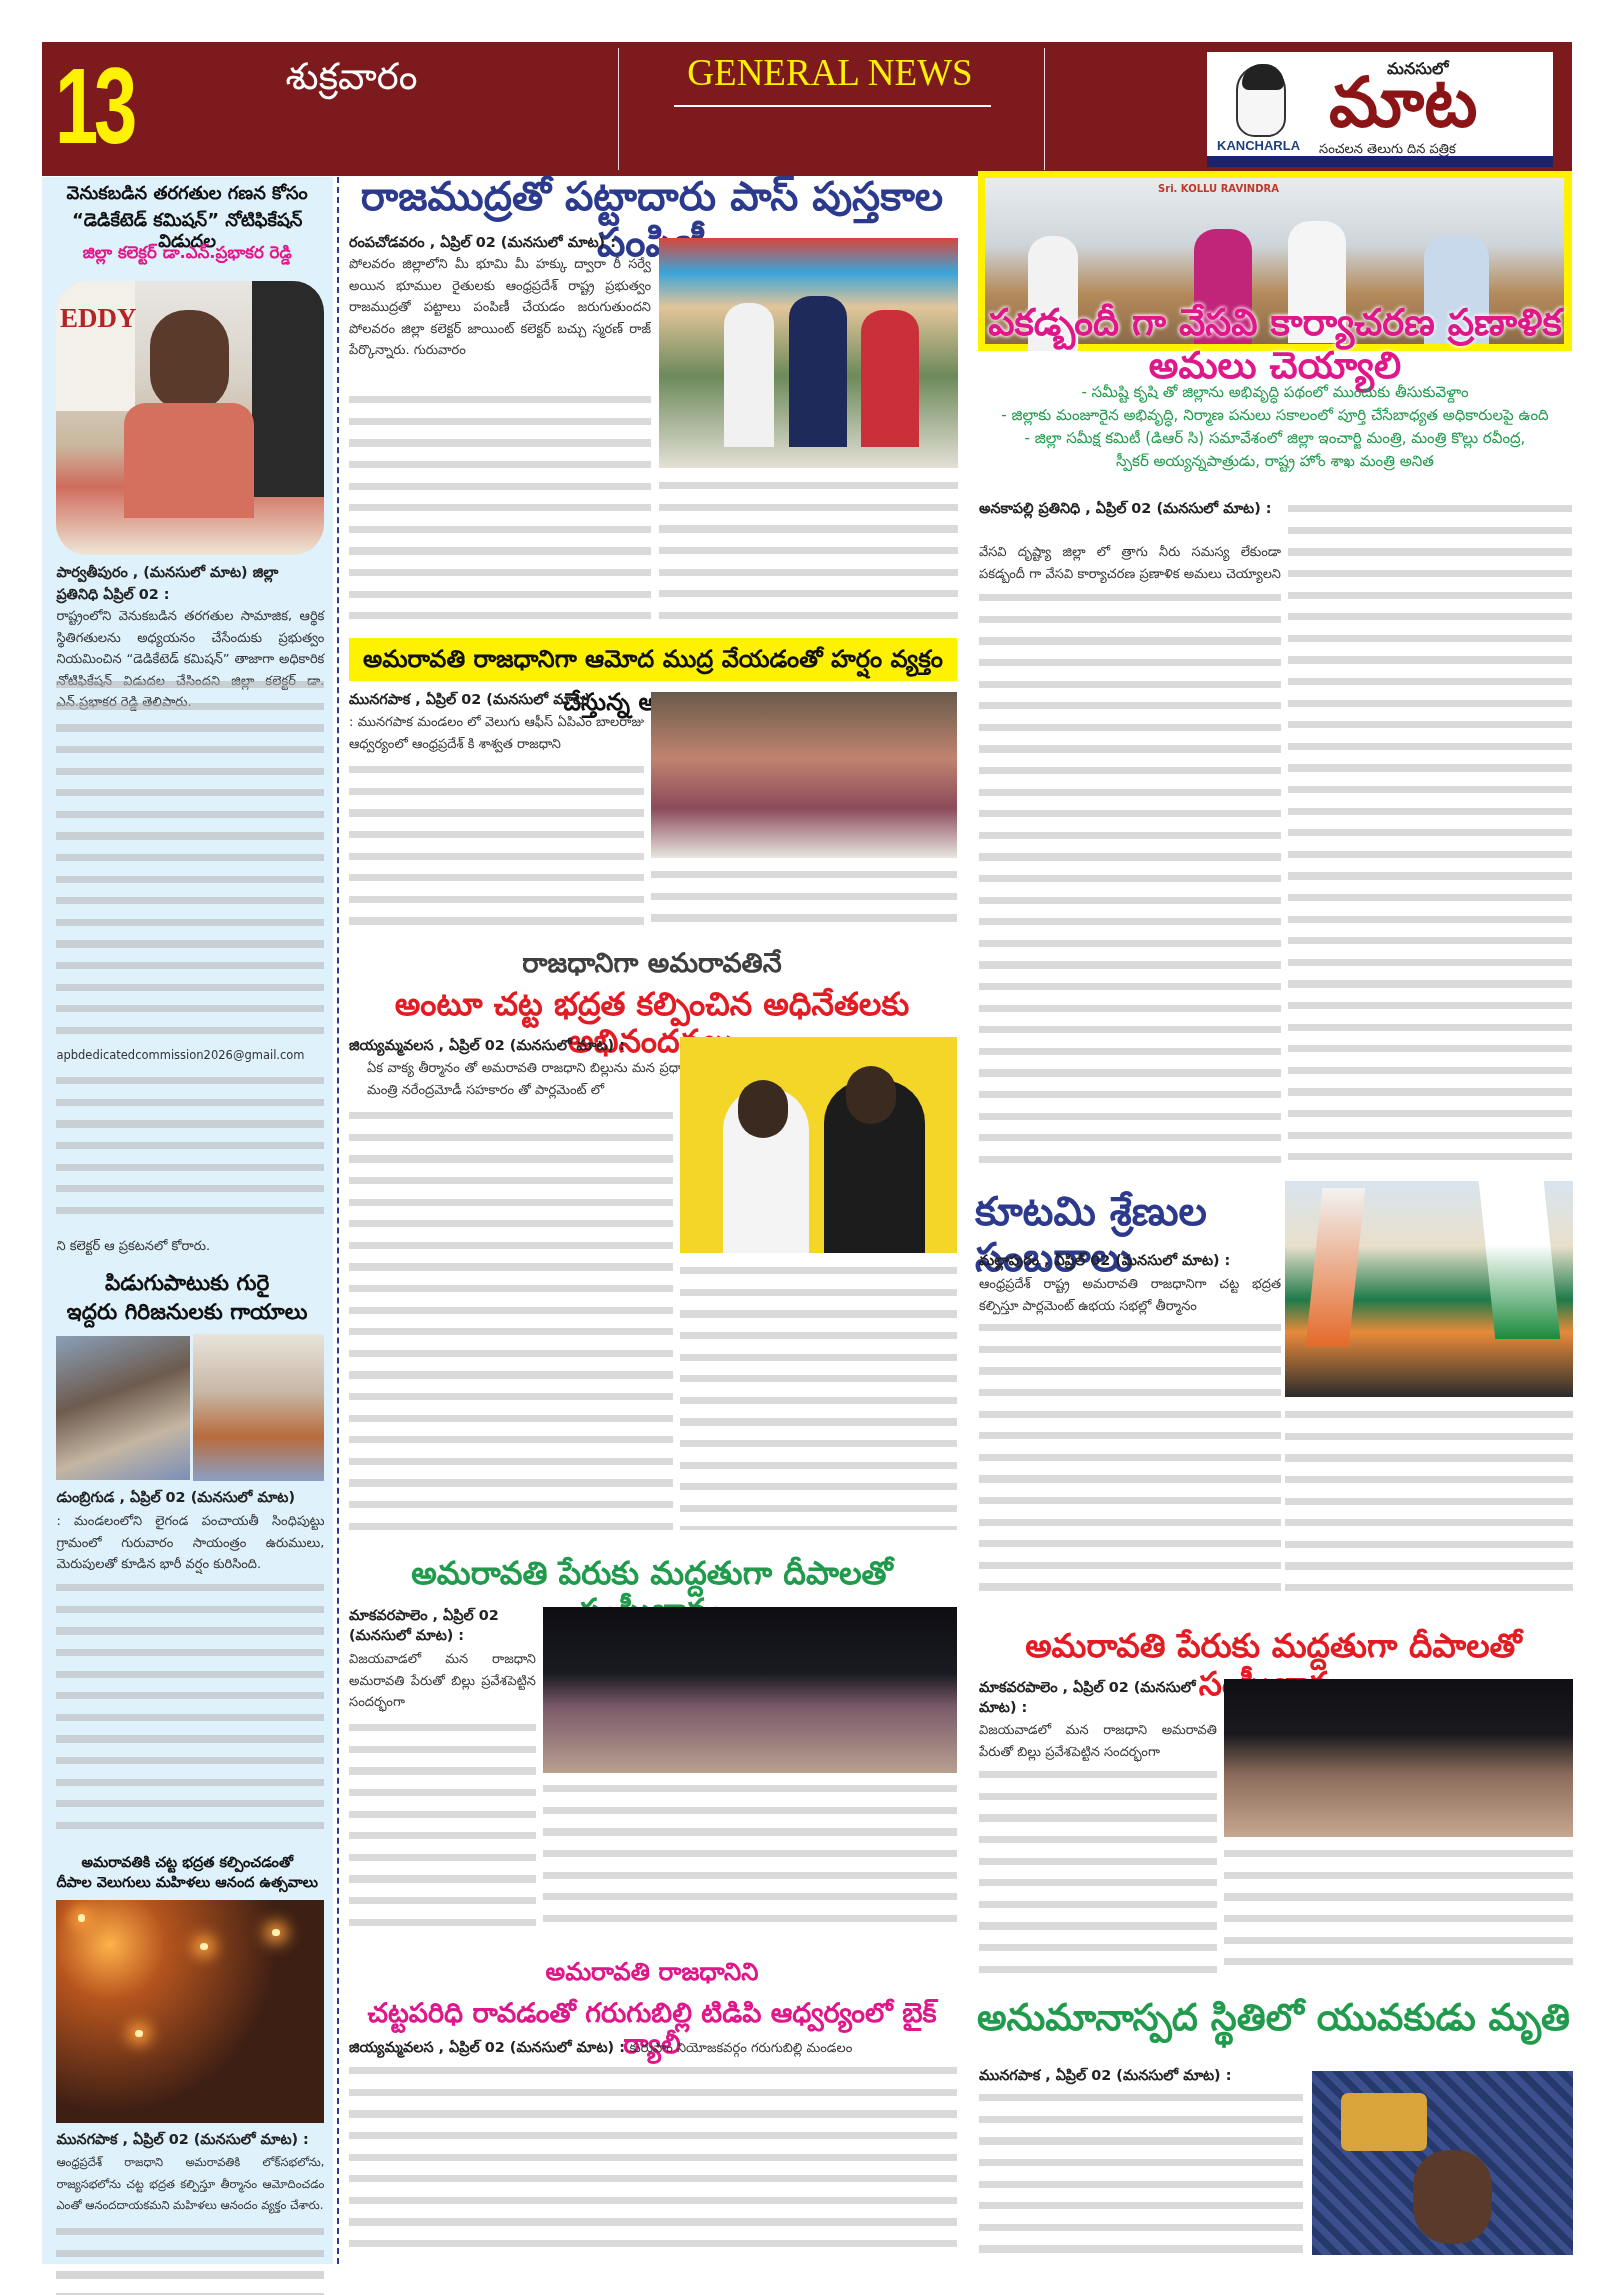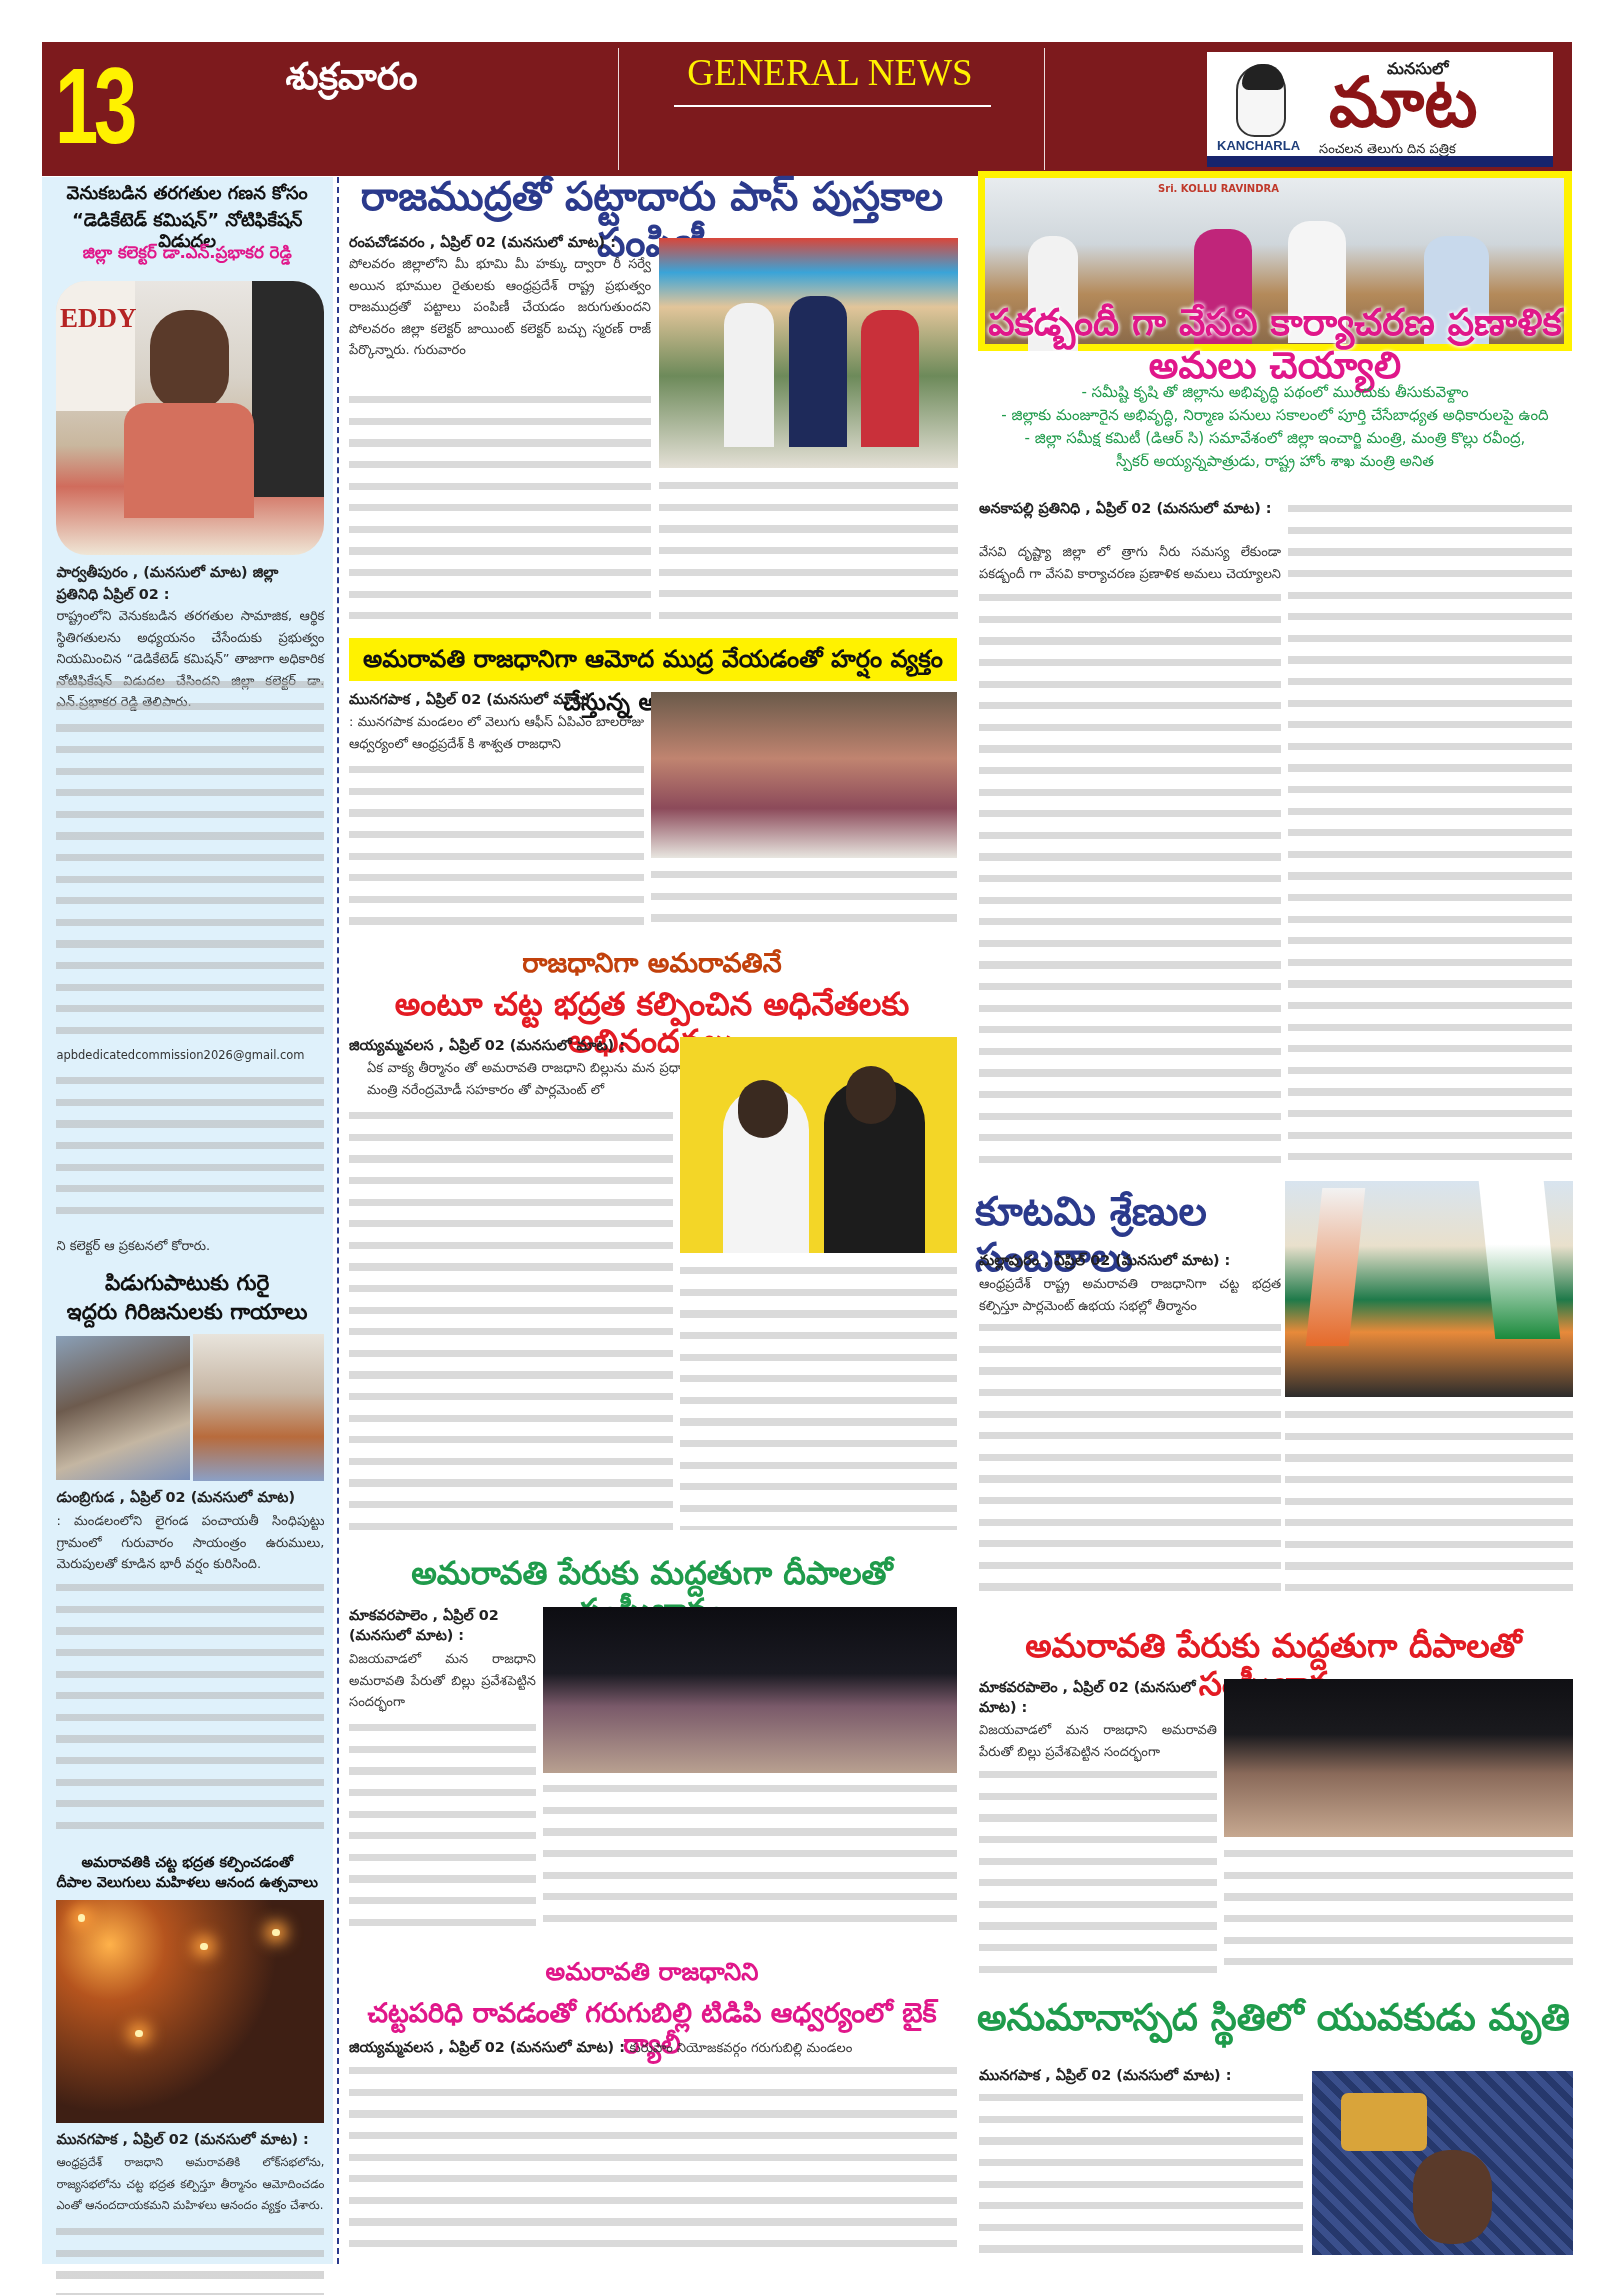--- a/index.html
+++ b/index.html
@@ -2,21 +2,21 @@
 <html style="font-size:11.5px"><head>
 <meta charset="utf-8">
 <style>
   * { box-sizing: border-box; margin: 0; padding: 0; }
   html, body { width: 1616px; height: 2295px; background: #ffffff; overflow: hidden; }
   body { font-family: "DejaVu Sans", sans-serif; color: #222; position: relative; }
 
   
   .masthead { position: absolute; left: 42px; top: 42px; width: 1530px; height: 134px; background: #7d1a1d; }
   .page-num { position: absolute; left: 13px; top: 10px; font-family: "Liberation Sans", sans-serif; font-weight: bold; font-size: 108px; line-height: 108px; color: #fff200; letter-spacing: -5.8px; transform: scaleX(0.72); transform-origin: left top; }
-  .day { position: absolute; left: 216px; top: 13px; width: 187px; text-align: center; color: #fff; font-size: 37px; font-weight: bold; }
+  .day { position: absolute; left: 216px; top: 13px; width: 187px; text-align: center; color: #fff; font-size: 37px; font-weight: normal; }
   .date { position: absolute; left: 166px; top: 72px; width: 302px; text-align: center; color: #fff; font-family: "Liberation Sans", sans-serif; font-weight: bold; font-size: 46px; }
   .vsep { position: absolute; top: 5.8px; width: 1.4px; height: 122px; background: #fff; opacity: 0.85; }
   .gn-en { position: absolute; left: 601px; top: 8.6px; width: 374px; text-align: center; color: #fff200; font-family: "Liberation Serif", serif; font-size: 37px; }
   .gn-line { position: absolute; left: 632px; top: 63px; width: 317px; height: 2.2px; background: #fff; }
   .gn-te { position: absolute; left: 601px; top: 75px; width: 374px; text-align: center; color: #fff200; font-size: 40px; font-weight: bold; }
   .logo { position: absolute; left: 1165px; top: 10px; width: 346px; height: 115px; background: #fff; }
   .logo-face { position: absolute; left: 29px; top: 13px; width: 50px; height: 72px; border-radius: 29px 29px 21.6px 21.6px; border: 2.2px solid #333; background: #f6f6f6; }
   .logo-face::before { content: ""; position: absolute; left: 4.3px; top: -2.9px; width: 42px; height: 26px; background: #222; border-radius: 21.6px 21.6px 7.2px 7.2px; }
   .logo-kancharla { position: absolute; left: 10px; top: 86px; font-family: "Liberation Sans", sans-serif; font-weight: bold; font-size: 13px; color: #1f3e7a; }
   .logo-small { position: absolute; left: 180px; top: 7.2px; font-size: 16px; font-weight: bold; color: #222; }
@@ -107,21 +107,21 @@
 </div>
 <div class="abs fill-lines" style="left:659px;top:475px;width:299px;height:151px;opacity:0.5;"></div>
 
 <div class="abs hl" style="left:349px;top:638px;width:608px;height:43px;background:#fff200;font-size:24px;line-height:43px;color:#111;">అమరావతి రాజధానిగా ఆమోద ముద్ర వేయడంతో హర్షం వ్యక్తం చేస్తున్న అధికారులు</div>
 <div class="abs dateline" style="left:349px;top:691px;width:295px;">మునగపాక , ఏప్రిల్ 02 (మనసులో మాట)</div>
 <div class="abs body-text" style="left:349px;top:711px;width:295px;height:43px;overflow:hidden;">: మునగపాక మండలం లో వెలుగు ఆఫీస్ ఏపిఎం బాలరాజు ఆధ్వర్యంలో ఆంధ్రప్రదేశ్ కి శాశ్వత రాజధాని</div>
 <div class="abs fill-lines" style="left:349px;top:759px;width:295px;height:173px;opacity:0.5;"></div>
 <div class="img" style="left:651px;top:692px;width:306px;height:166px;background:linear-gradient(180deg,#6a5a4a,#c08470 40%,#8c4a5a 70%,#e8e6e0);"></div>
 <div class="abs fill-lines" style="left:651px;top:864px;width:306px;height:68px;opacity:0.5;"></div>
 
-<div class="abs hl" style="left:346px;top:947px;width:612px;font-size:27px;color:#c2410c;">రాజధానిగా అమరావతినే</div>
+<div class="abs hl" style="left:346px;top:947px;width:612px;font-size:27px;color:#404040;">రాజధానిగా అమరావతినే</div>
 <div class="abs hl" style="left:346px;top:986px;width:612px;font-size:32px;color:#e31b23;">అంటూ చట్ట భద్రత కల్పించిన అధినేతలకు అభినందనలు</div>
 <div class="abs dateline" style="left:349px;top:1037px;width:324px;">జియ్యమ్మవలస , ఏప్రిల్ 02 (మనసులో మాట) :</div>
 <div class="abs body-text" style="left:367px;top:1057px;width:324px;height:43px;overflow:hidden;">ఏక వాక్య తీర్మానం తో అమరావతి రాజధాని బిల్లును మన ప్రధాన మంత్రి నరేంద్రమోడీ సహకారం తో పార్లమెంట్ లో</div>
 <div class="abs fill-lines" style="left:349px;top:1105px;width:324px;height:425px;opacity:0.5;"></div>
 <div class="img" style="left:680px;top:1037px;width:277px;height:216px;background:#f3d627;">
   <div style="position:absolute;left:43px;top:50px;width:86px;height:166px;border-radius:43px 43px 0 0;background:#f4f4f4;"></div>
   <div style="position:absolute;left:58px;top:43px;width:50px;height:58px;border-radius:29px;background:#3a2a20;"></div>
   <div style="position:absolute;left:144px;top:43px;width:101px;height:173px;border-radius:43px 43px 0 0;background:#1c1c1c;"></div>
   <div style="position:absolute;left:166px;top:29px;width:50px;height:58px;border-radius:29px;background:#3a2a20;"></div>
 </div>

